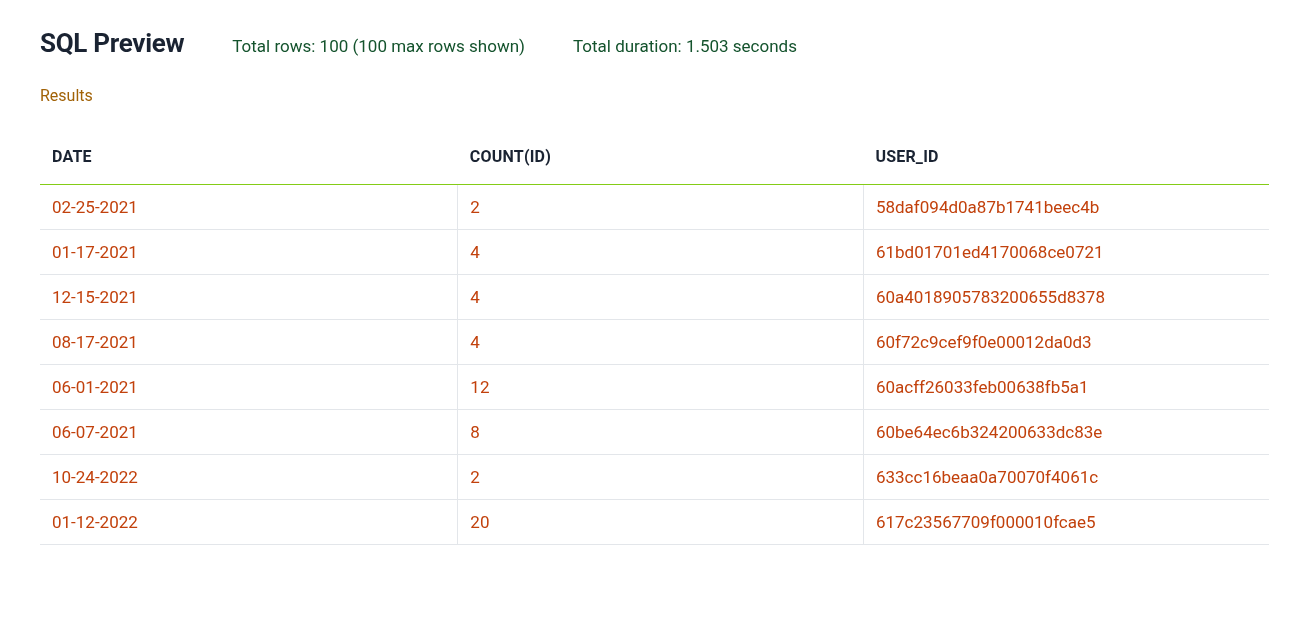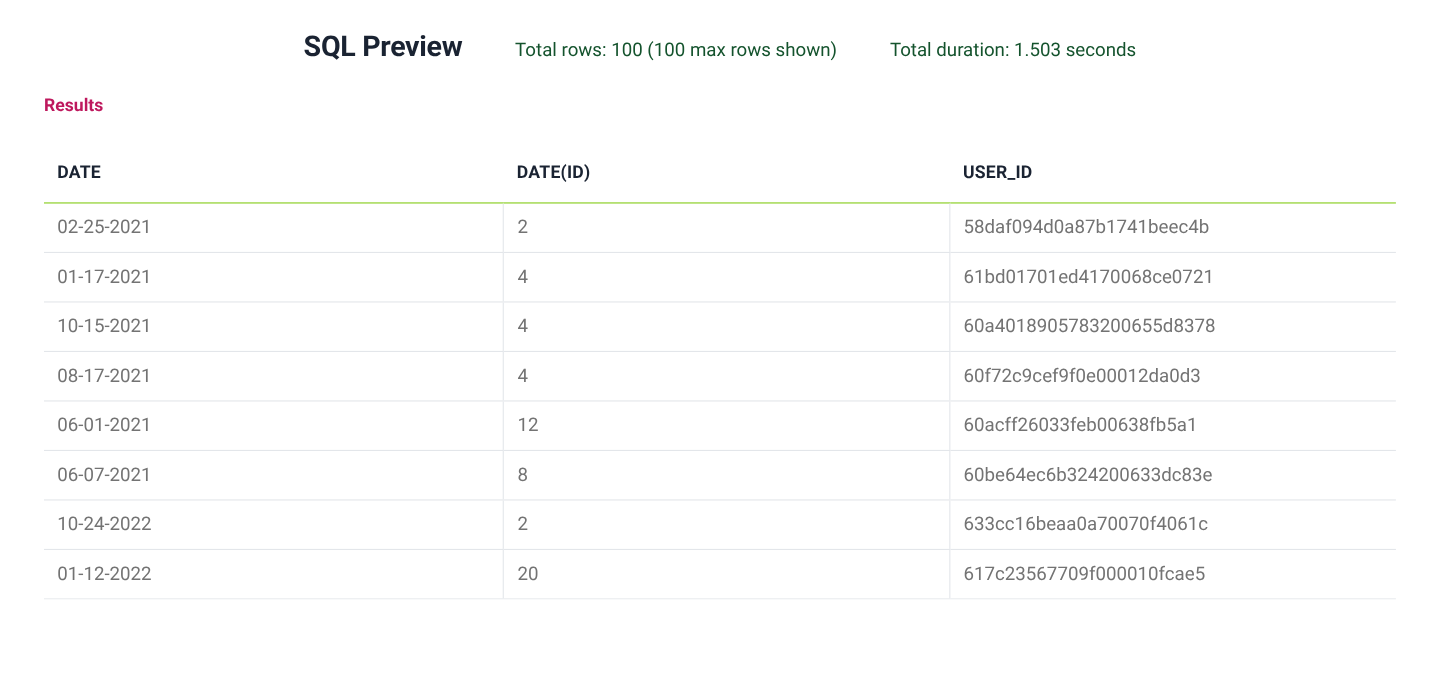--- a/index.html
+++ b/index.html
@@ -1,19 +1,18 @@
 <!DOCTYPE html>
 <html><head>
   <meta charset="utf-8">
   <style>
     * {
       box-sizing: border-box;
       margin: 0;
       padding: 0;
-      justify-content: center;
     }
     body {
       font-family: -apple-system, BlinkMacSystemFont, "Segoe UI", Roboto, Helvetica, Arial, sans-serif;
       background: #ffffff;
       color: #1a2332;
       width: 1309px;
       padding: 28px 40px 0 40px;
     }
     .header-row {
       display: flex;
@@ -27,41 +26,41 @@
       color: #1a2332;
       letter-spacing: -0.3px;
     }
     .stat-text {
       font-size: 17px;
       font-weight: 400;
       color: #14532d;
     }
     .results-label {
       font-size: 16px;
-      font-weight: 700;
-      color: #be185d;
+      font-weight: 400;
+      color: #a16207;
       margin-bottom: 24px;
     }
     .data-table {
       width: 100%;
       border-collapse: collapse;
     }
     .data-table th {
       text-align: left;
       font-size: 16px;
       font-weight: 700;
       color: #1a2332;
       padding: 18px 12px 18px 12px;
       border-bottom: 1px solid #84cc16;
       letter-spacing: 0.2px;
     }
     .data-table td {
       font-size: 17px;
       font-weight: 400;
-      color: #737373;
+      color: #c2410c;
       padding: 12px 12px;
       border-bottom: 1px solid #e3e6ea;
       border-left: 1px solid #e3e6ea;
     }
     .data-table td:first-child {
       border-left: none;
     }
     .col-date { width: 34%; }
     .col-count { width: 33%; }
     .col-user { width: 33%; }
@@ -74,37 +73,37 @@
   <span class="stat-text">Total rows: 100 (100 max rows shown)</span>
   <span class="stat-text">Total duration: 1.503 seconds</span>
 </div>
 
 <div class="results-label">Results</div>
 
 <table class="data-table">
   <thead>
     <tr>
       <th class="col-date">DATE</th>
-      <th class="col-count">DATE(ID)</th>
+      <th class="col-count">COUNT(ID)</th>
       <th class="col-user">USER_ID</th>
     </tr>
   </thead>
   <tbody id="table-body">
   <tr>
         <td>02-25-2021</td>
         <td>2</td>
         <td>58daf094d0a87b1741beec4b</td>
       </tr>
       <tr>
         <td>01-17-2021</td>
         <td>4</td>
         <td>61bd01701ed4170068ce0721</td>
       </tr>
       <tr>
-        <td>10-15-2021</td>
+        <td>12-15-2021</td>
         <td>4</td>
         <td>60a4018905783200655d8378</td>
       </tr>
       <tr>
         <td>08-17-2021</td>
         <td>4</td>
         <td>60f72c9cef9f0e00012da0d3</td>
       </tr>
       <tr>
         <td>06-01-2021</td>

